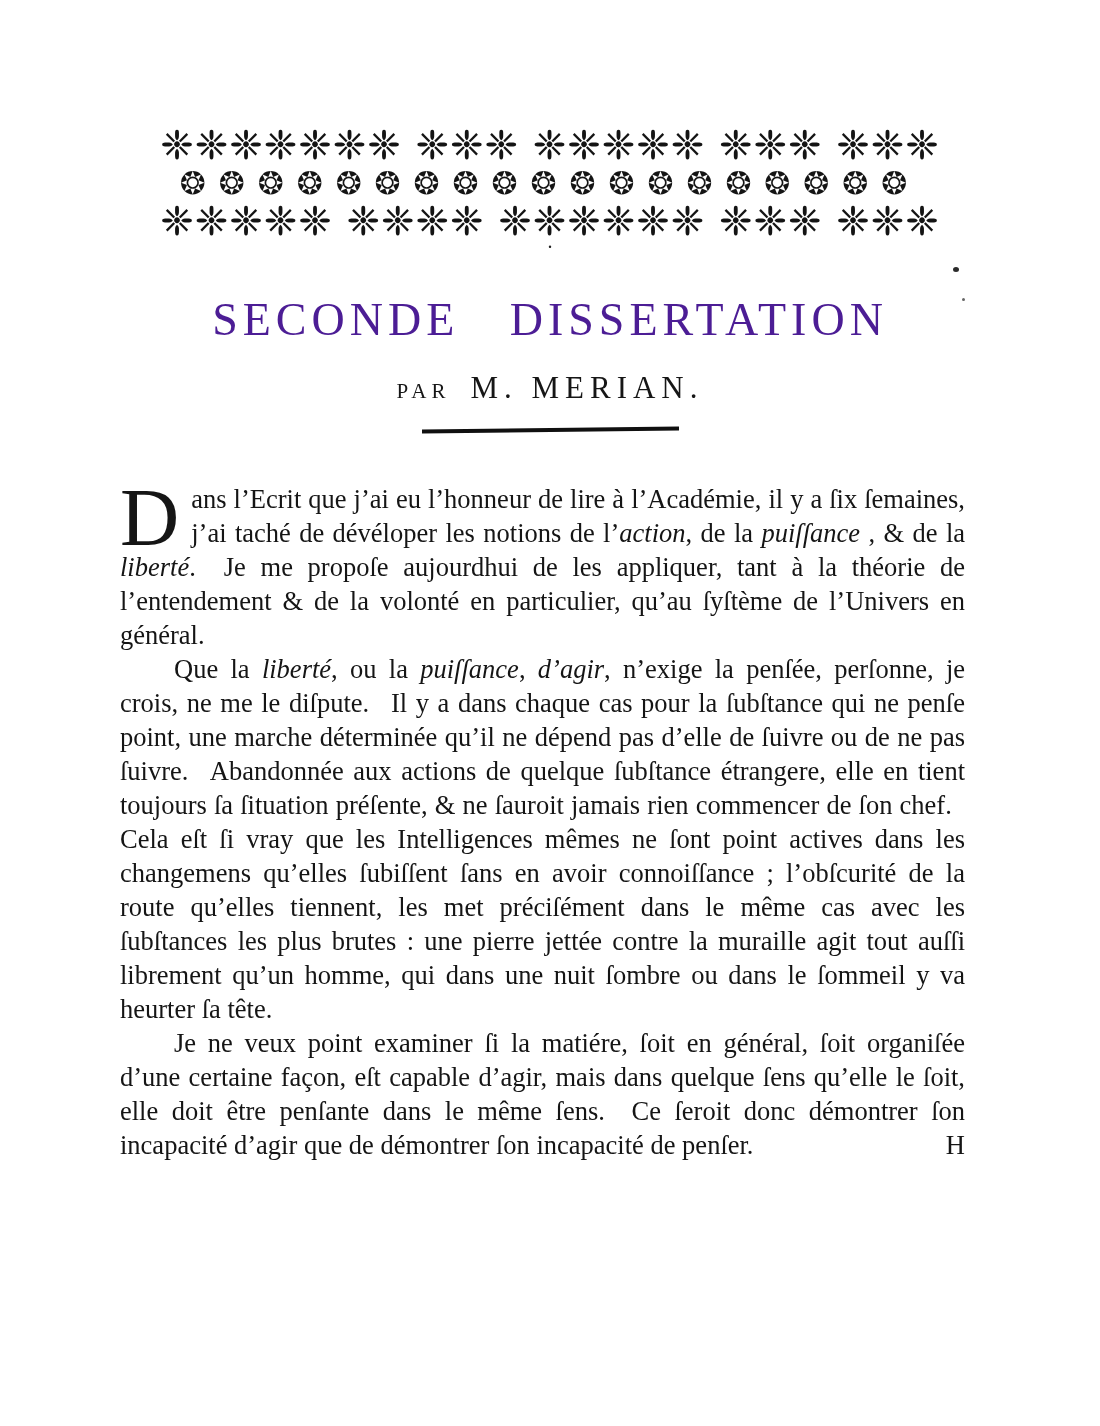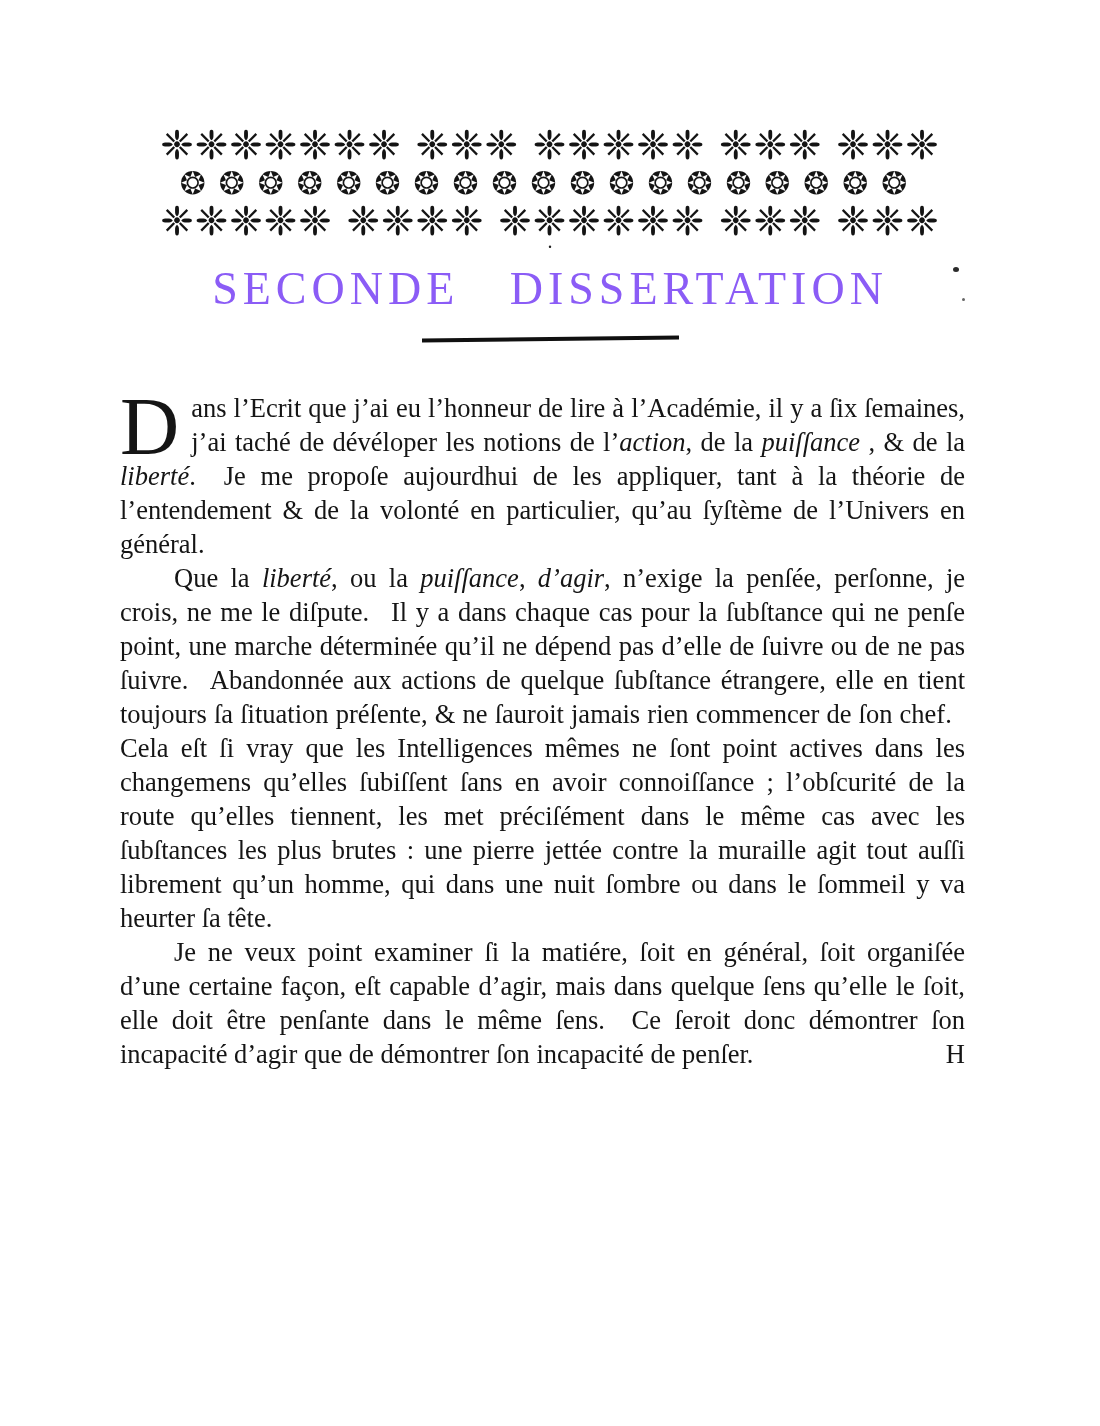--- a/index.html
+++ b/index.html
@@ -40,27 +40,27 @@
     position: absolute;
     top: 230px;
     left: 0;
     right: 0;
     text-align: center;
     font-size: 20px;
     color: #222;
   }
   
   .title {
-    margin: 22px 0 0 0;
+    margin: 53px 0 0 0;
     text-align: center;
     font-size: 46px;
     font-weight: normal;
     letter-spacing: 5px;
     word-spacing: 34px;
-    color: #8b5cf6;
+    color: #4c1d95;
   }
   .subtitle {
     margin: 24px 0 0 0;
     text-align: center;
     font-size: 31px;
     font-weight: normal;
     letter-spacing: 2.5px;
     word-spacing: 9px;
     color: #161616;
   }
@@ -131,20 +131,24 @@
   <header class="ornament-band">
     <div class="orn-row orn-dense">❈❈❈❈❈❈❈ ❈❈❈ ❈❈❈❈❈ ❈❈❈ ❈❈❈</div>
     <div class="orn-row orn-rosettes">❂❂❂❂❂❂❂❂❂❂❂❂❂❂❂❂❂❂❂</div>
     <div class="orn-row orn-dense">❈❈❈❈❈ ❈❈❈❈ ❈❈❈❈❈❈ ❈❈❈ ❈❈❈</div>
   </header>
 
   <div class="center-dot">.</div>
 
   <h1 class="title">SECONDE DISSERTATION</h1>
 
+  <div class="byline">
+    <span class="byline-par">PAR</span>
+    <span class="byline-name">M. MERIAN.</span>
+  </div>
 
   <div class="rule"></div>
 
   <main class="body-text">
       <p class="para first"><span class="dropcap">D</span><span>ans l’Ecrit que j’ai eu l’honneur de lire à l’Académie, il y a ſix ſemaines, j’ai taché de dévéloper les notions de l’</span><span class="it">action</span><span>, de la </span><span class="it">puiſſance</span><span> , &amp; de la </span><span class="it">liberté</span><span>.  Je me propoſe aujourdhui de les appliquer, tant à la théorie de l’entendement &amp; de la volonté en particulier, qu’au ſyſtème de l’Univers en général.</span></p>
       <p class="para"><span>Que la </span><span class="it">liberté</span><span>, ou la </span><span class="it">puiſſance</span><span>, </span><span class="it">d’agir</span><span>, n’exige la penſée, perſonne, je crois, ne me le diſpute.  Il y a dans chaque cas pour la ſubſtance qui ne penſe point, une marche déterminée qu’il ne dépend pas d’elle de ſuivre ou de ne pas ſuivre.  Abandonnée aux actions de quelque ſubſtance étrangere, elle en tient toujours ſa ſituation préſente, &amp; ne ſauroit jamais rien commencer de ſon chef.  Cela eſt ſi vray que les Intelligences mêmes ne ſont point actives dans les changemens qu’elles ſubiſſent ſans en avoir connoiſſance ; l’obſcurité de la route qu’elles tiennent, les met préciſément dans le même cas avec les ſubſtances les plus brutes : une pierre jettée contre la muraille agit tout auſſi librement qu’un homme, qui dans une nuit ſombre ou dans le ſommeil y va heurter ſa tête.</span></p>
       <p class="para"><span>Je ne veux point examiner ſi la matiére, ſoit en général, ſoit organiſée d’une certaine façon, eſt capable d’agir, mais dans quelque ſens qu’elle le ſoit, elle doit être penſante dans le même ſens.  Ce ſeroit donc démontrer ſon incapacité d’agir que de démontrer ſon incapacité de penſer.</span><span class="sig">H</span></p>
     </main>
 
   <div class="speck speck-1"></div>

